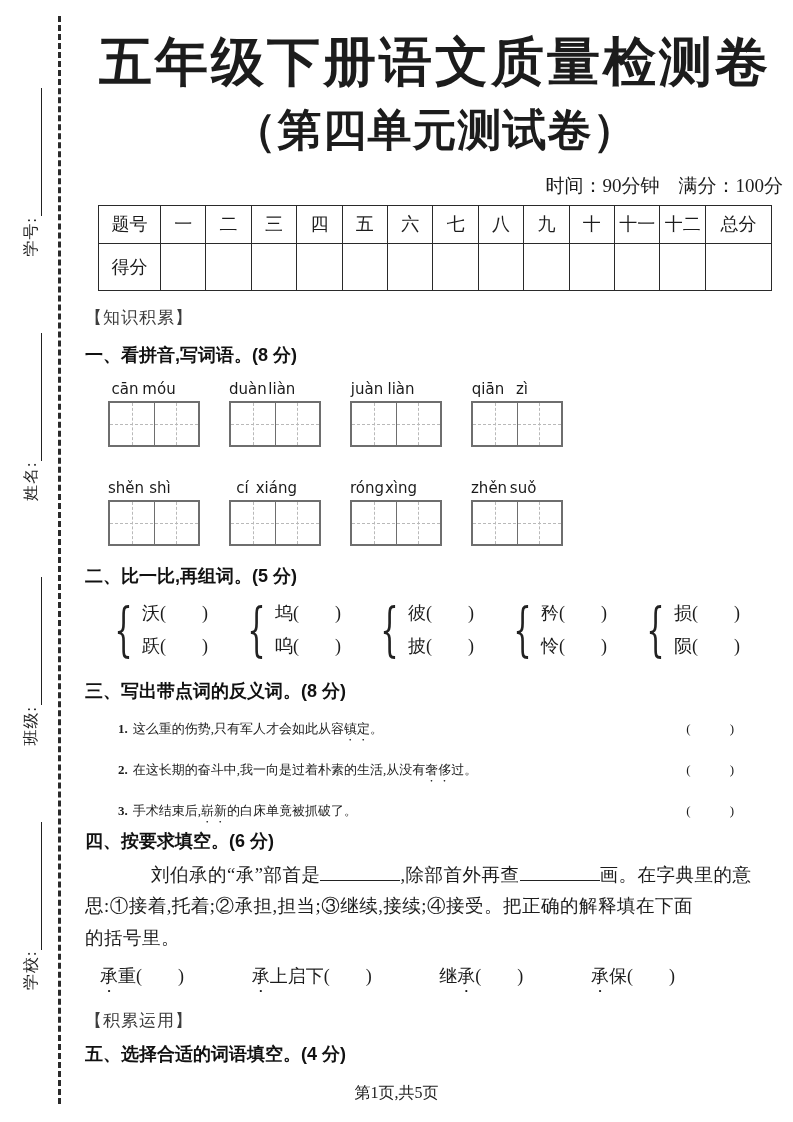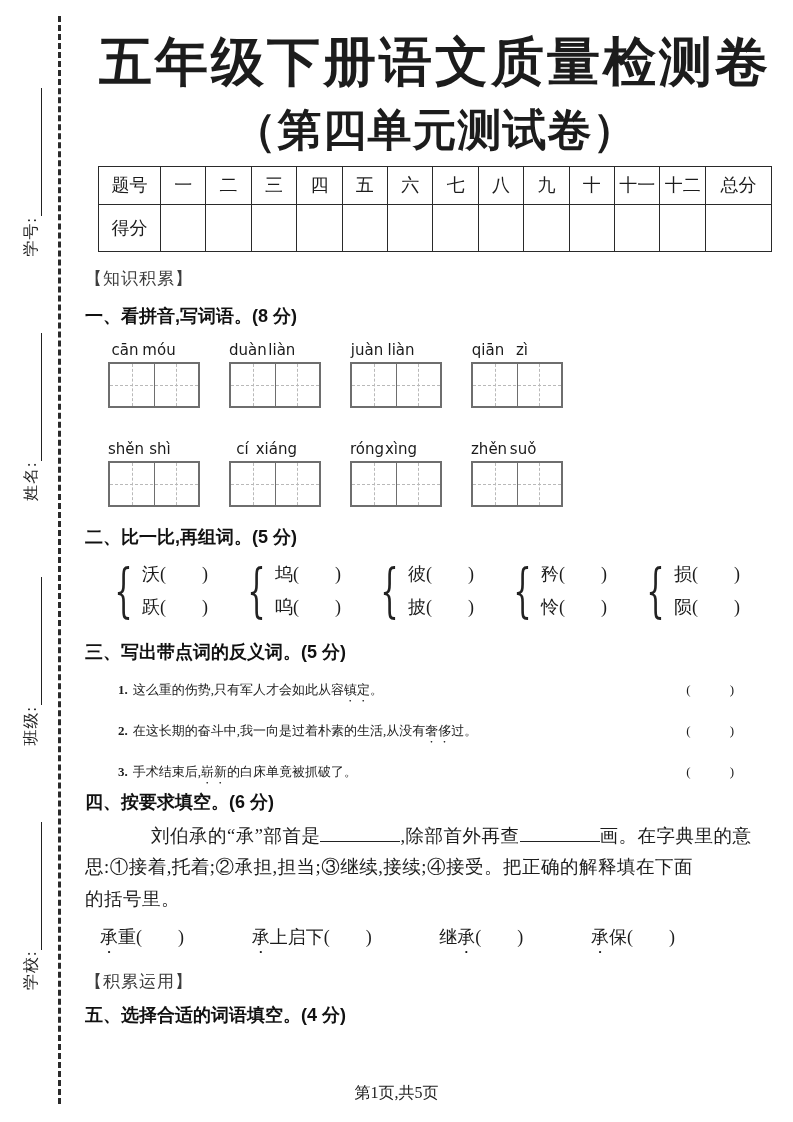--- a/index.html
+++ b/index.html
@@ -91,20 +91,21 @@
   <span class="sb-unit">
     <span class="sb-label">学号:</span>
     <span class="sb-line"></span>
   </span>
 </div>
 
 <div class="content">
 
   <div class="title">五年级下册语文质量检测卷</div>
   <div class="subtitle">（第四单元测试卷）</div>
+  <div class="info-line">时间：90分钟　满分：100分</div>
 
   <table class="score-table">
     <colgroup>
       <col style="width:62px">
         <col>
         <col>
         <col>
         <col>
         <col>
         <col>
@@ -272,21 +273,21 @@
     </div>
     <div class="cmp-group">
       <span class="brace"></span>
       <span class="cmp-pair">
           <span>损(　　)</span>
           <span>陨(　　)</span>
         </span>
     </div>
   </div>
 
-  <div class="q-heading" style="margin-top:17px;">三、写出带点词的反义词。(5 分)</div>
+  <div class="q-heading" style="margin-top:17px;">三、写出带点词的反义词。(8 分)</div>
   <div class="q3-item">
     <span><span class="q3-num">1.</span><span>这么重的伤势,只有军人才会如此从容</span><span class="em-dot">镇定</span><span>。</span></span>
     <span>(　　　)</span>
   </div>
   <div class="q3-item">
     <span><span class="q3-num">2.</span><span>在这长期的奋斗中,我一向是过着朴素的生活,从没有</span><span class="em-dot">奢侈</span><span>过。</span></span>
     <span>(　　　)</span>
   </div>
   <div class="q3-item">
     <span><span class="q3-num">3.</span><span>手术结束后,</span><span class="em-dot">崭新</span><span>的白床单竟被抓破了。</span></span>

